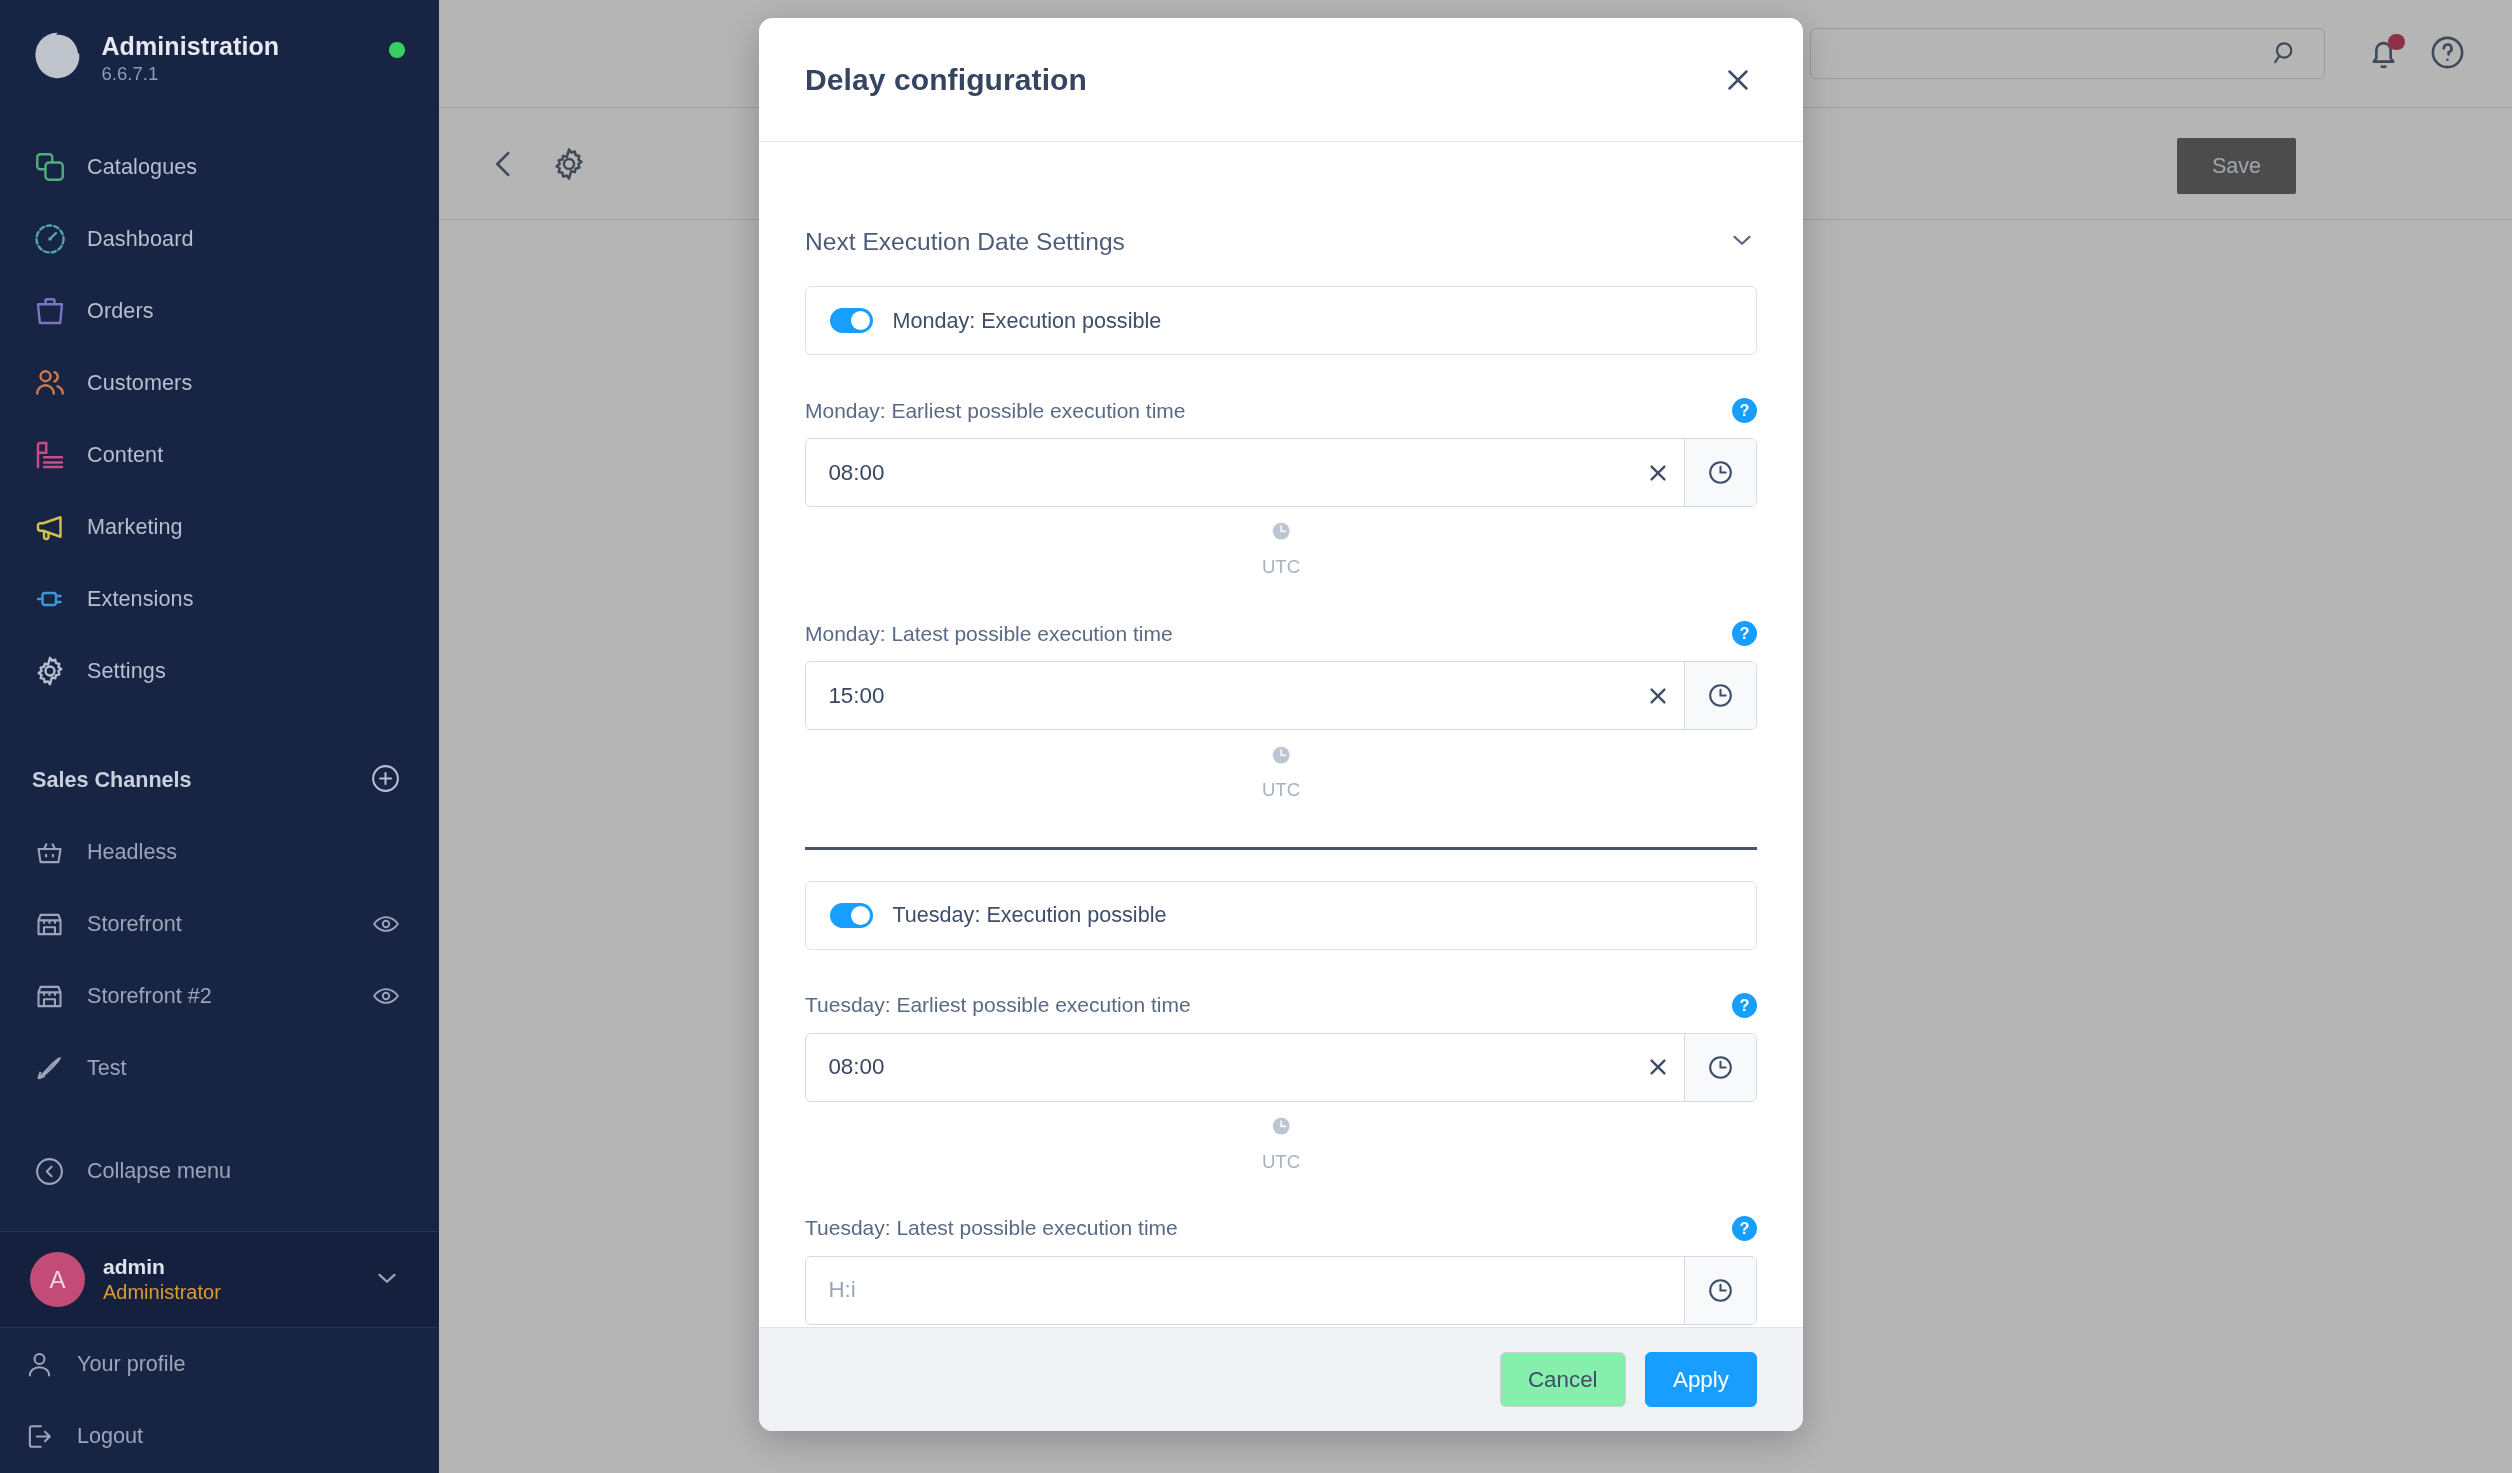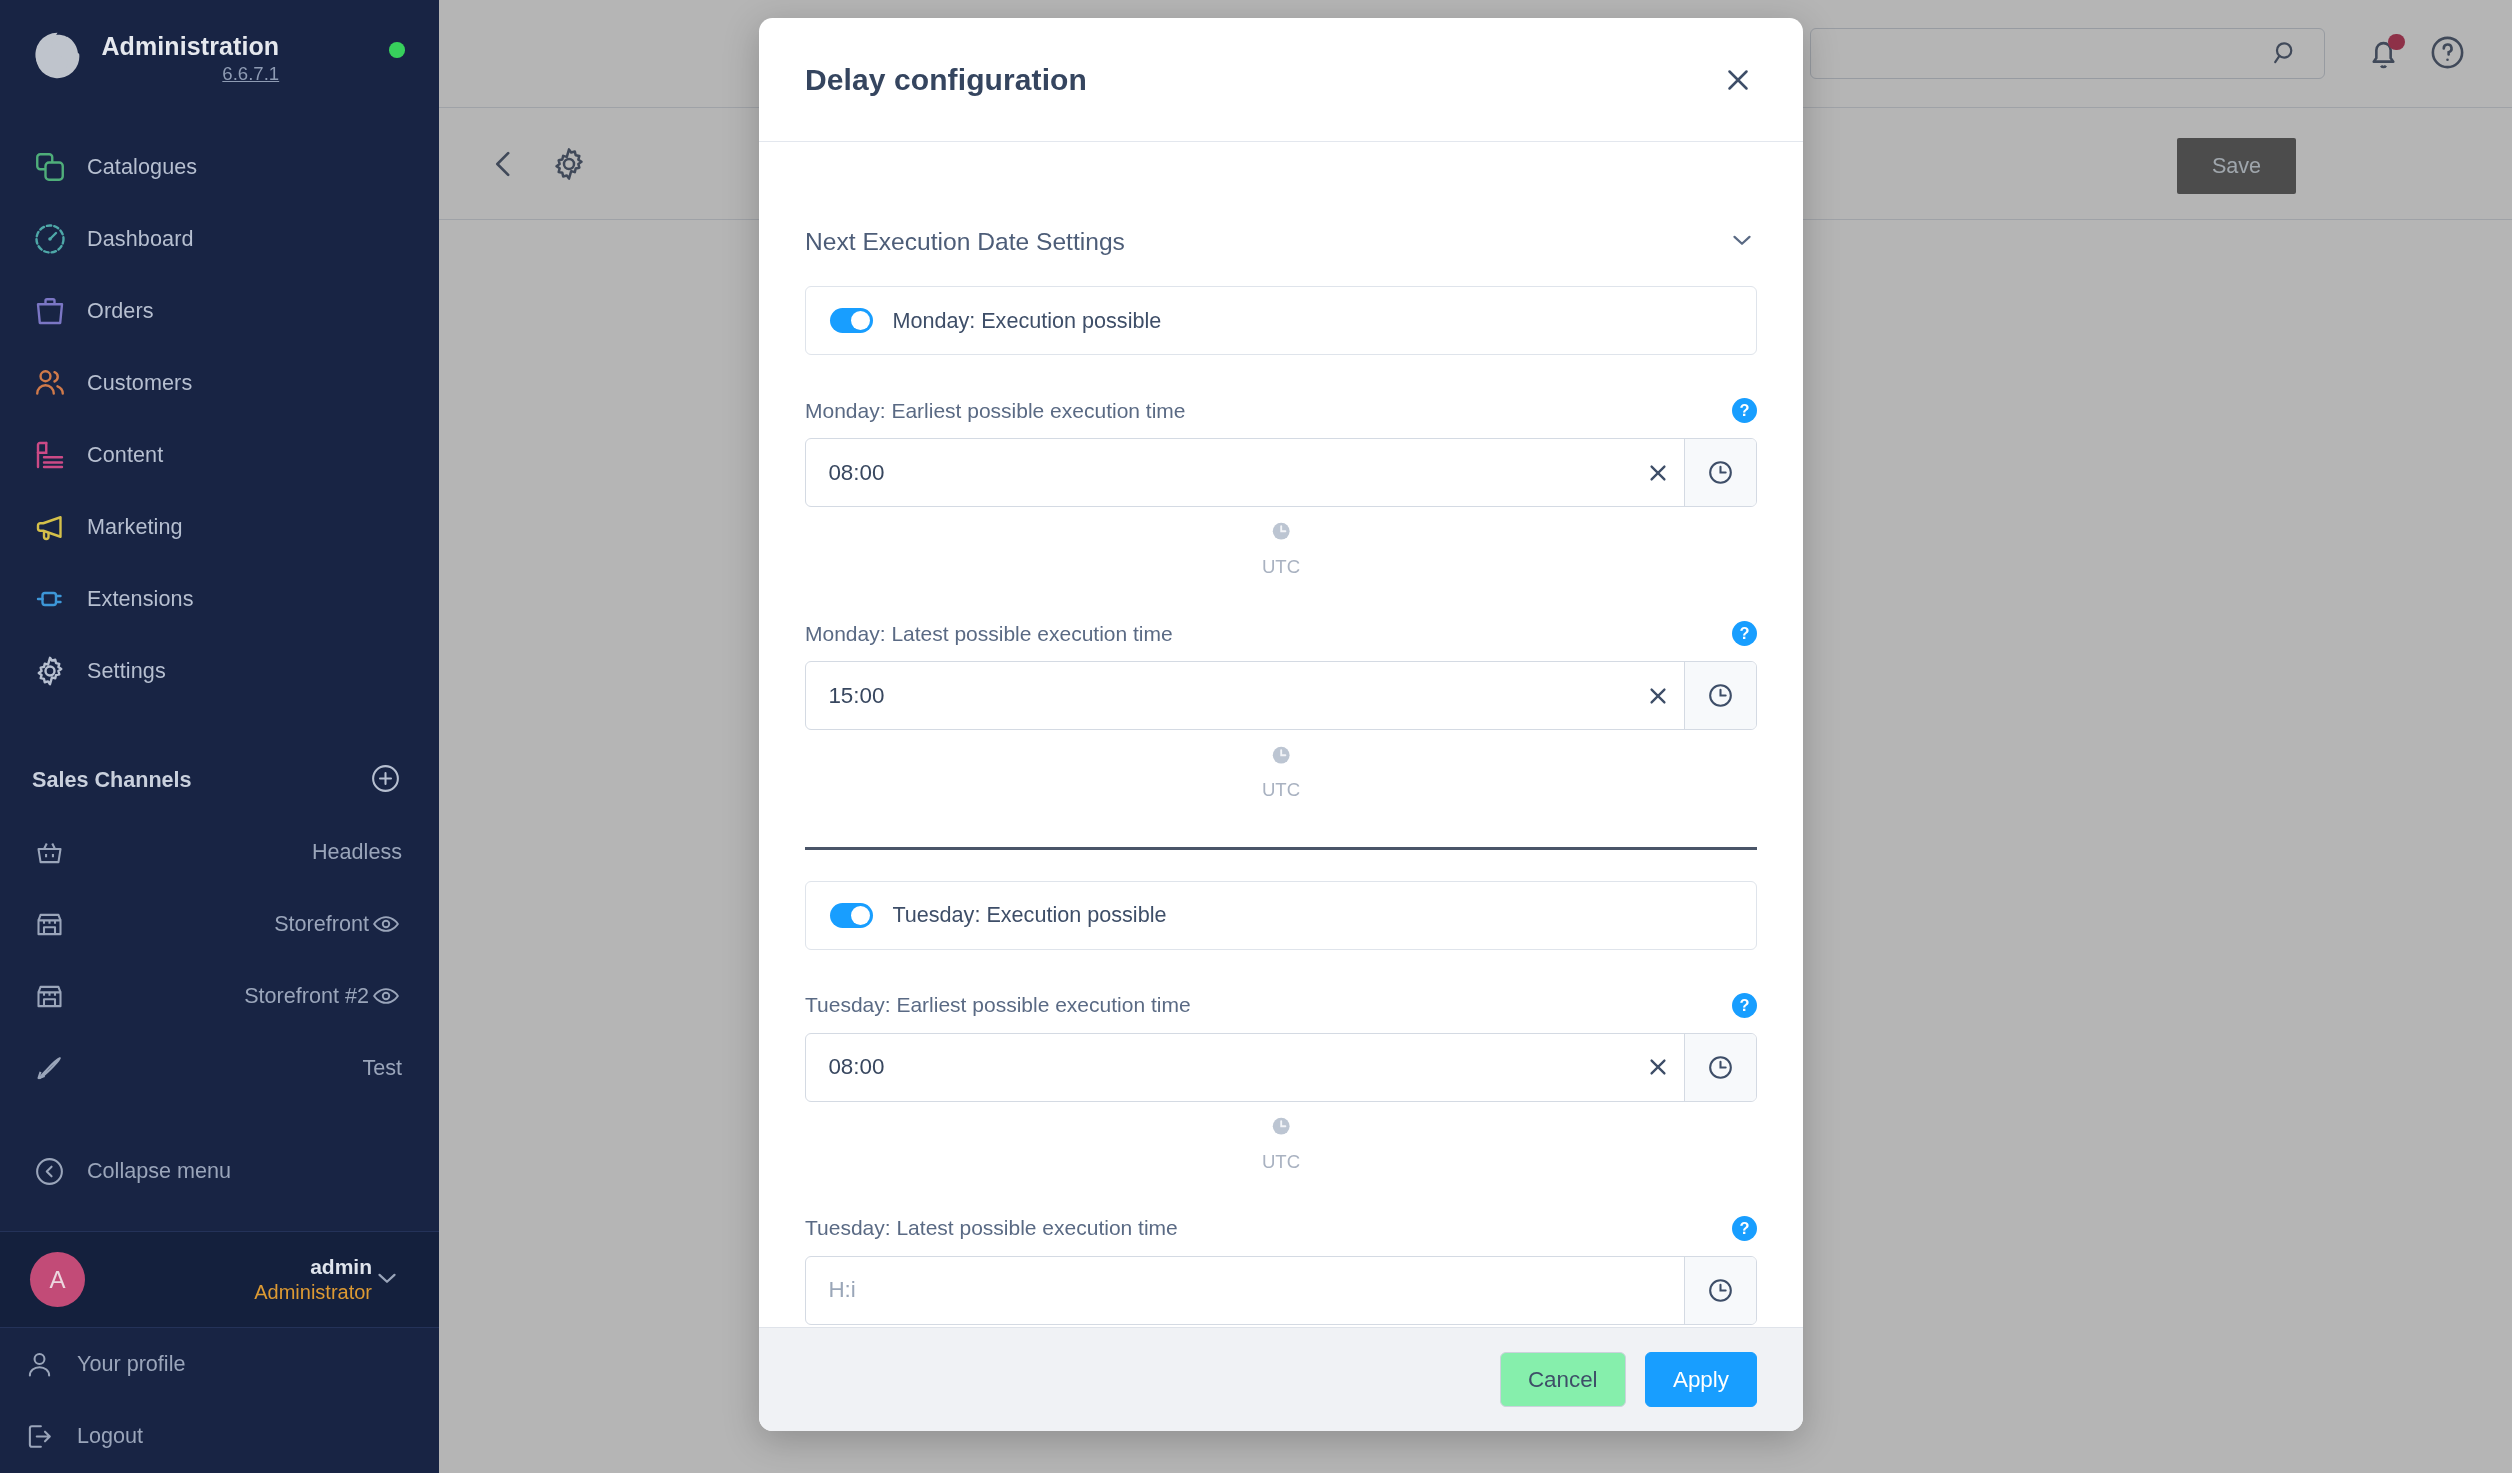--- a/index.html
+++ b/index.html
@@ -4,36 +4,36 @@
 <style>
   * { box-sizing: border-box; margin: 0; padding: 0; }
   html, body {
     width: 2512px; height: 1474px;
     overflow: hidden;
     font-family: "Liberation Sans", sans-serif;
     background: #f9f9f9;
   }
 
   
-  #app { position: relative; width: 2512px; height: 1474px; text-align: right; }
+  #app { position: relative; width: 2512px; height: 1474px; }
 
   
   #sidebar {
     position: absolute; left: 0; top: 0;
     width: 439px; height: 1474px;
     background: #182444;
     color: #cdd4e0;
     z-index: 5;
     display: flex; flex-direction: column;
   }
   .sb-brand { display: flex; align-items: flex-start; padding: 27px 30px 0 30px; position: relative; }
   .sb-logo { width: 55px; height: 55px; flex: 0 0 55px; margin-right: 16.4px; }
   .sb-brand-text { padding-top: 4.5px; }
   .sb-title { font-size: 25px; font-weight: bold; color: #e5e8ee; line-height: 1.15; letter-spacing: 0.1px; }
-  .sb-version { font-size: 18.6px; color: #8e9bb3; margin-top: 3px; text-decoration: underline; }
+  .sb-version { font-size: 18.6px; color: #8e9bb3; margin-top: 3px; }
   .sb-status-dot {
     position: absolute; right: 34px; top: 42px;
     width: 15.7px; height: 15.7px; border-radius: 50%; background: #37d05c;
   }
 
   .sb-nav { margin-top: 46px; }
   .sb-item {
     display: flex; align-items: center;
     height: 72px; padding: 0 30px;
     cursor: pointer; position: relative;

